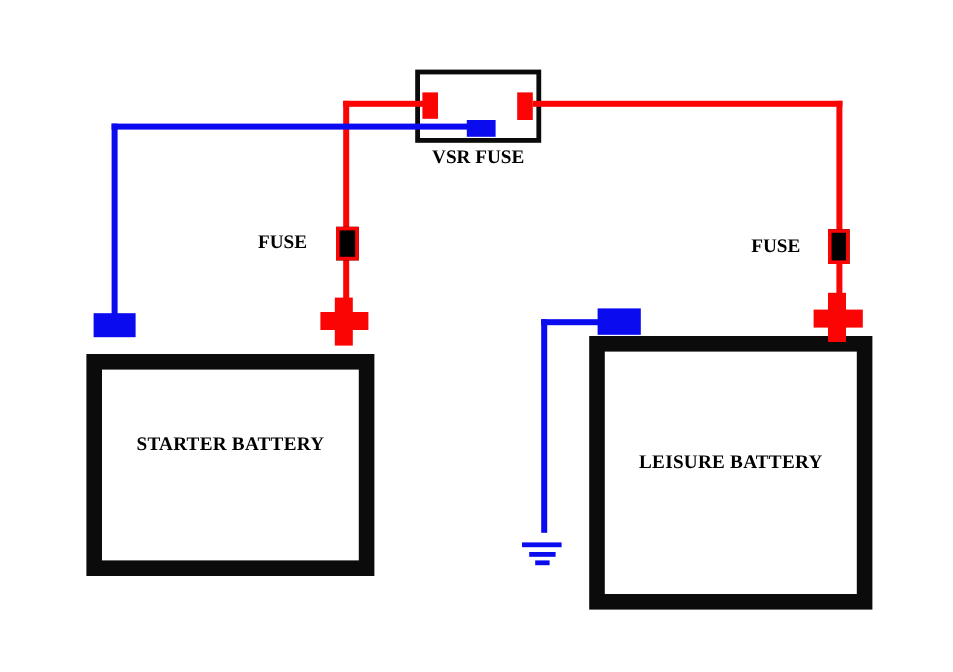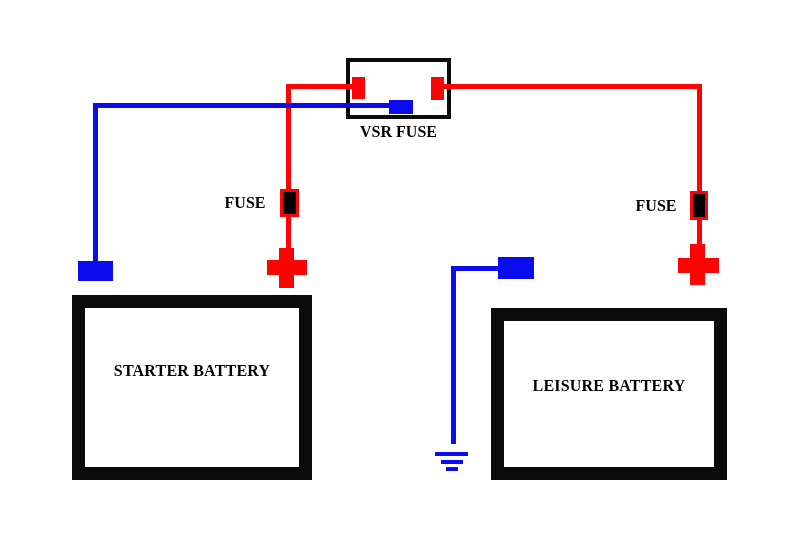--- a/index.html
+++ b/index.html
@@ -17,36 +17,36 @@
   }
   .abs{position:absolute;}
   
   .battery{
     position:absolute;border:13px solid var(--outline);background:var(--bg);
     display:flex;align-items:center;justify-content:center;box-sizing:border-box;
   }
   .battery-label{font-size:16px;letter-spacing:.2px;white-space:nowrap;}
   #starter-battery{left:72px;top:295px;width:240px;height:185px;}
   #starter-battery .battery-label{position:relative;top:-17px;}
-  #leisure-battery{left:491px;top:308px;width:236px;height:172px;}
+  #leisure-battery{left:491px;top:280px;width:236px;height:228px;}
   #leisure-battery .battery-label{position:relative;top:-8px;}
   
   .relay-box{
     position:absolute;left:346px;top:58px;width:105px;height:61px;
     border:4px solid var(--outline);background:var(--bg);box-sizing:border-box;
   }
   .relay-label{position:absolute;left:340px;top:123px;width:117px;text-align:center;font-size:16px;white-space:nowrap;}
   .terminal-red{position:absolute;background:var(--red);}
   .terminal-blue{position:absolute;background:var(--blue);}
   
   .wire-red{position:absolute;background:var(--red);}
   .wire-blue{position:absolute;background:var(--blue);}
   
   .fuse{position:absolute;border:3px solid var(--red);background:#000;box-sizing:border-box;}
-  .fuse-label{position:absolute;width:60px;text-align:center;font-size:16px;white-space:nowrap;}
+  .fuse-label{position:absolute;width:60px;text-align:left;font-size:16px;white-space:nowrap;}
   
   .cross{position:absolute;}
   .cross .bar{position:absolute;background:var(--red);}
   
   .gnd-bar{position:absolute;background:var(--blue);}
 </style>
 </head>
 <body>
 
 <div class="canvas">

